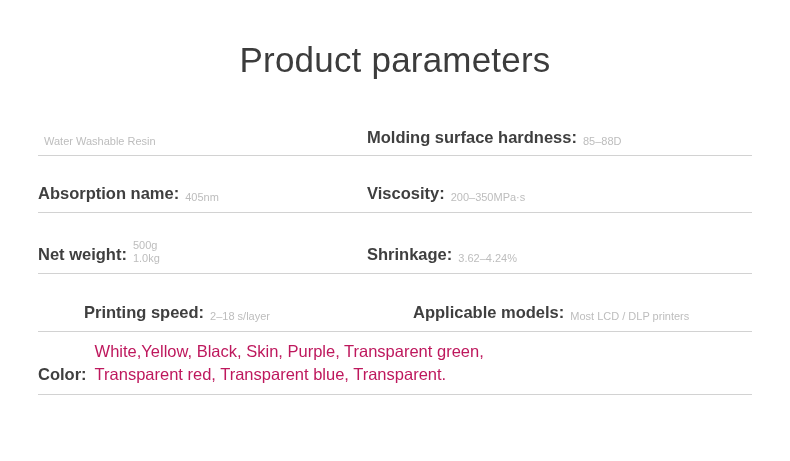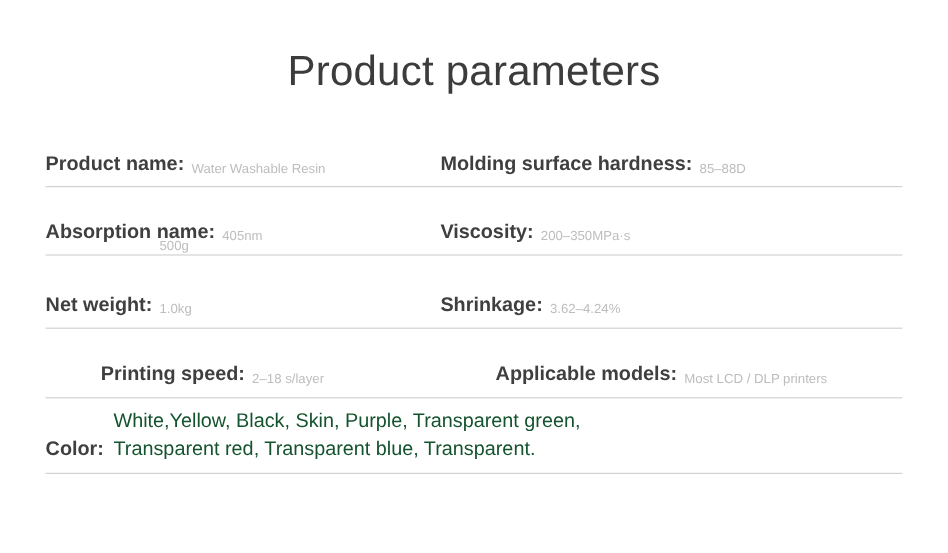--- a/index.html
+++ b/index.html
@@ -88,56 +88,54 @@
   .row-3 .row-inner { height: 60px; padding-bottom: 8px; }
   .row-4 .row-inner { height: 57px; padding-bottom: 8px; margin-left: 46px; }
   .row-5 .row-inner { height: 62px; padding-bottom: 9px; }
 
   
   .value-stack {
     display: flex;
     flex-direction: column;
     margin-left: 6px;
     line-height: 1.28;
-    gap: 40px;
   }
   .value-stack .value {
     margin-left: 0;
   }
 
   
   .cell-full {
     width: 100%;
     flex: 1 1 100%;
     align-items: flex-end;
   }
   .value-wrap {
     margin-left: 8px;
-    color: #14532d;
+    color: #be185d;
     font-size: 16.5px;
     font-weight: 400;
     line-height: 1.35;
     white-space: normal;
     max-width: 560px;
   }
   .value-wrap .vline { display: block; white-space: nowrap; }
 </style>
 </head>
 <body>
 
 <div class="page">
 
   <div class="title">Product parameters</div>
 
   <div class="spec-table">
 
     <div class="spec-row row-1">
       <div class="row-inner">
         <div class="cell cell-left">
-          <span class="label">Product name:</span>
           <span class="value">Water Washable Resin</span>
         </div>
         <div class="cell cell-right">
           <span class="label">Molding surface hardness:</span>
           <span class="value">85–88D</span>
         </div>
       </div>
     </div>
 
     <div class="spec-row row-2">

